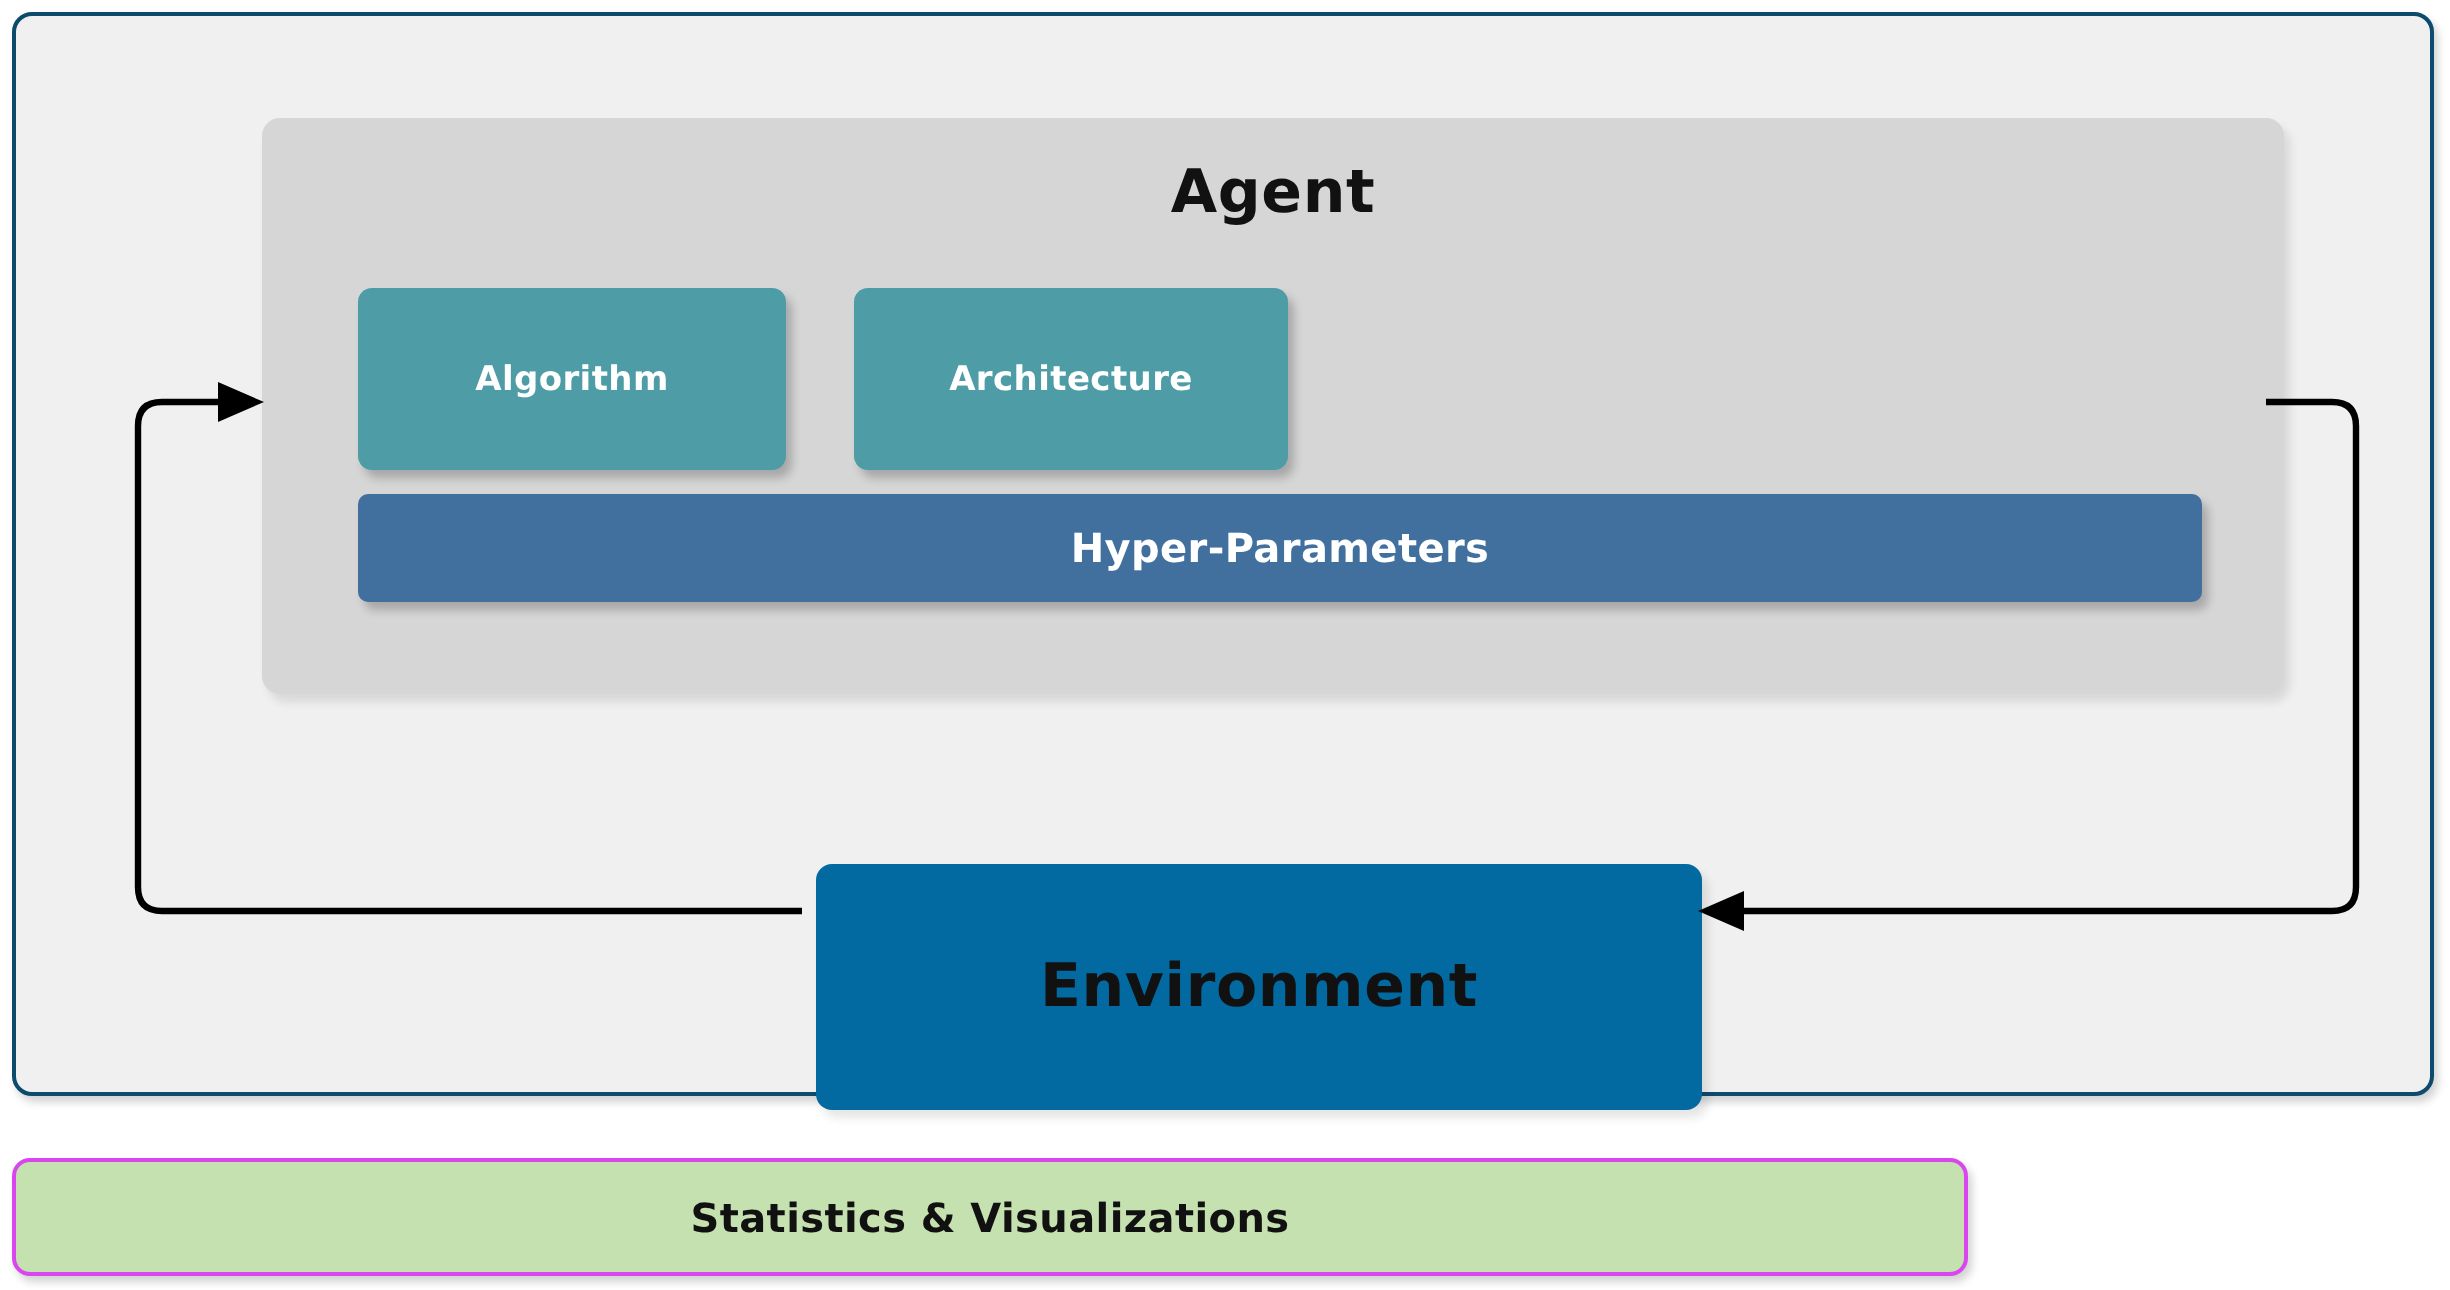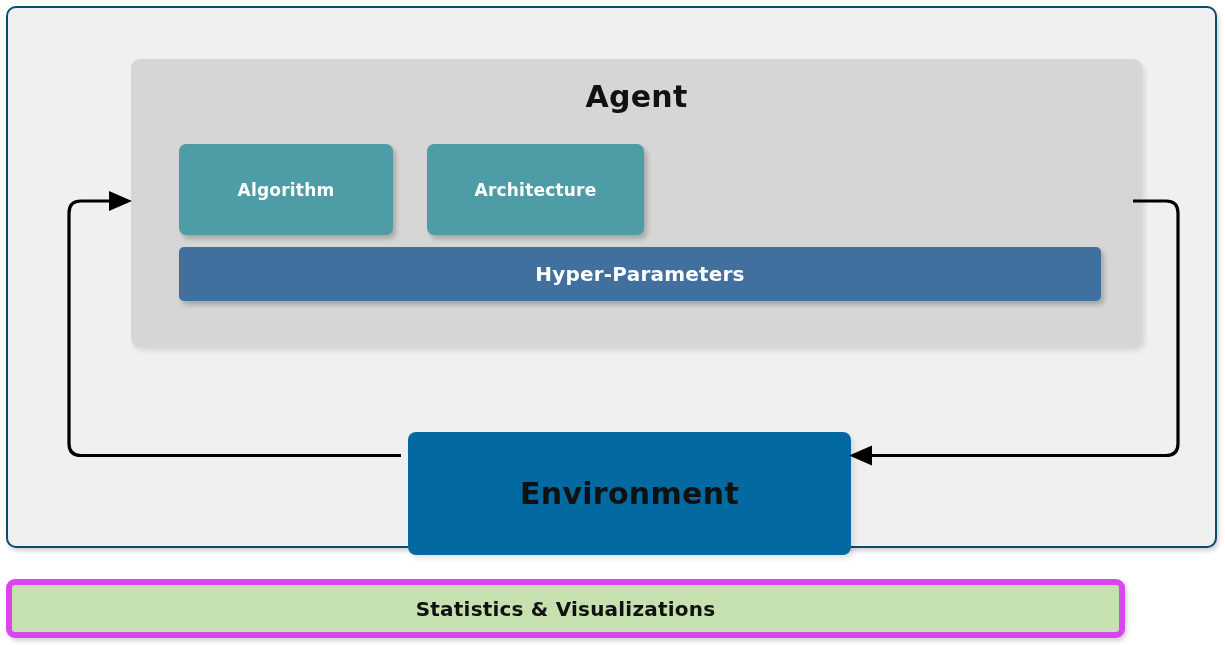--- a/index.html
+++ b/index.html
@@ -136,24 +136,24 @@
     width: 1225px;
     height: 645px;
     pointer-events: none;
   }
 
   
   #stats-bar {
     position: absolute;
     left: 6px;
     top: 579px;
-    width: 1119px;
+    width: 978px;
     height: 59px;
     background: #c6e1b0;
-    border: 6px solid #d946ef;
+    border: 2px solid #d946ef;
     border-radius: 9px;
     box-shadow: 2px 3px 4px rgba(0,0,0,0.18);
     display: flex;
     align-items: center;
     justify-content: center;
     font-size: 20px;
     font-weight: bold;
     color: #111111;
     letter-spacing: 0.2px;
     box-sizing: border-box;

